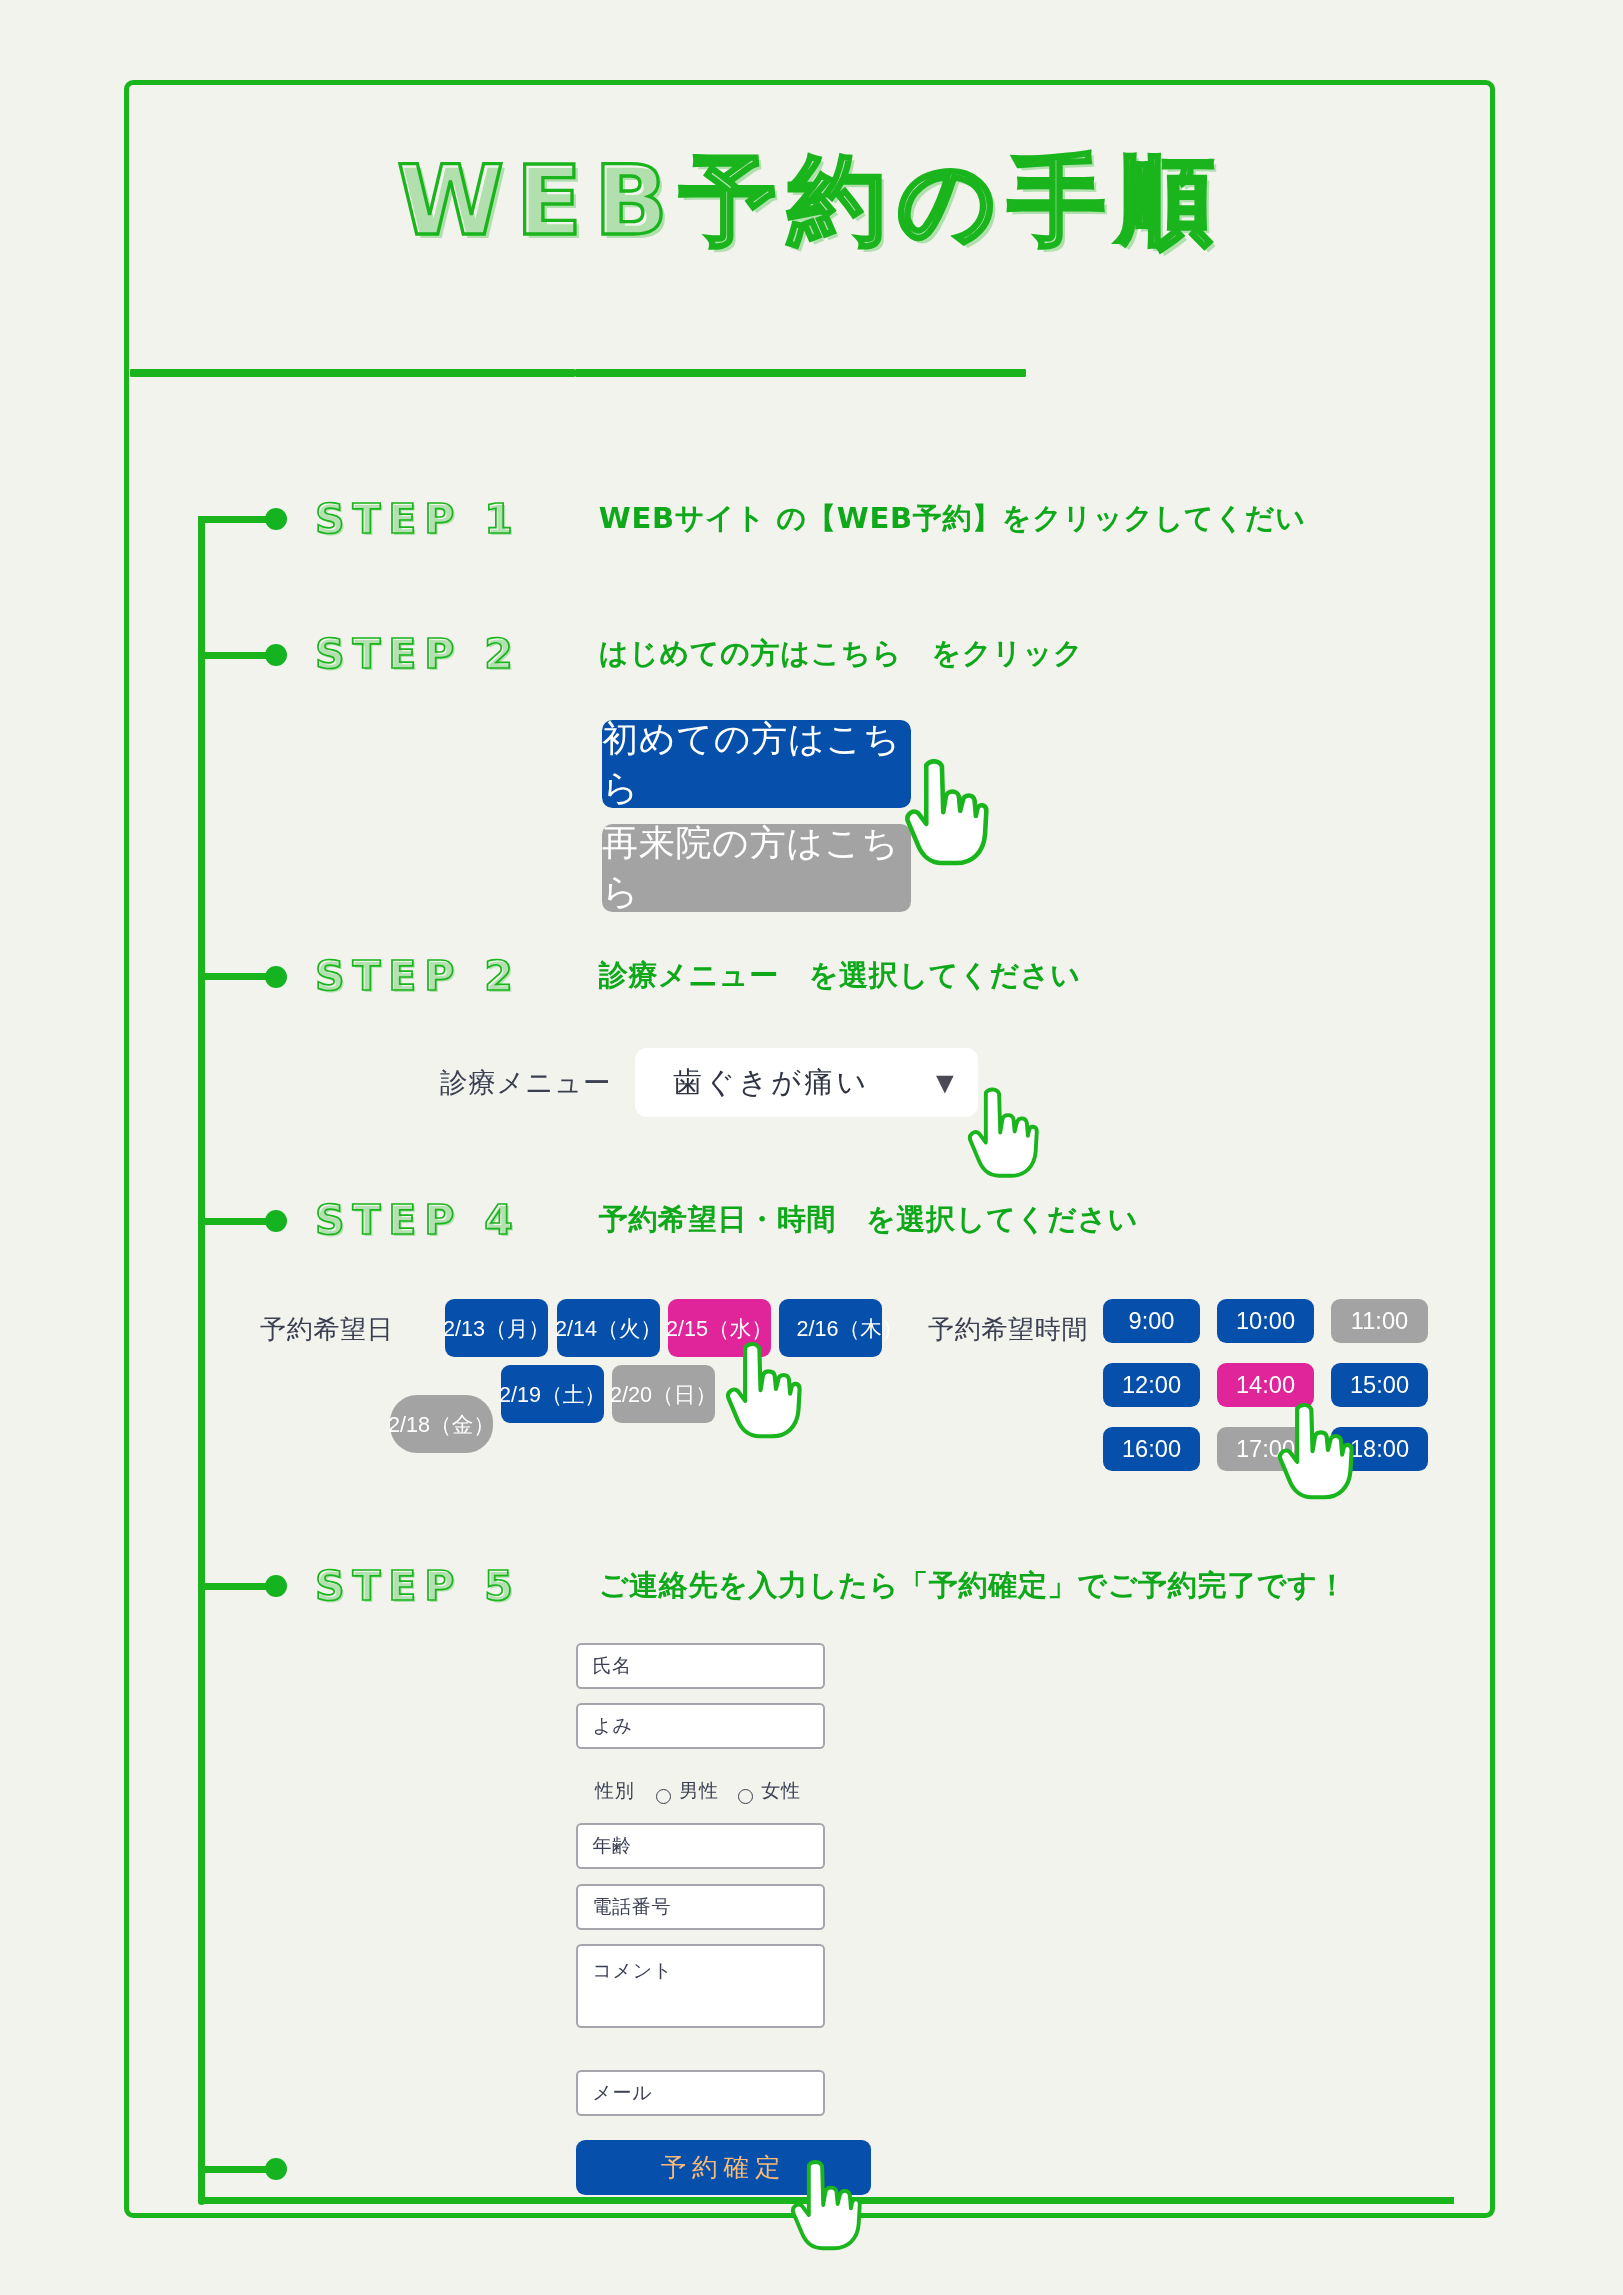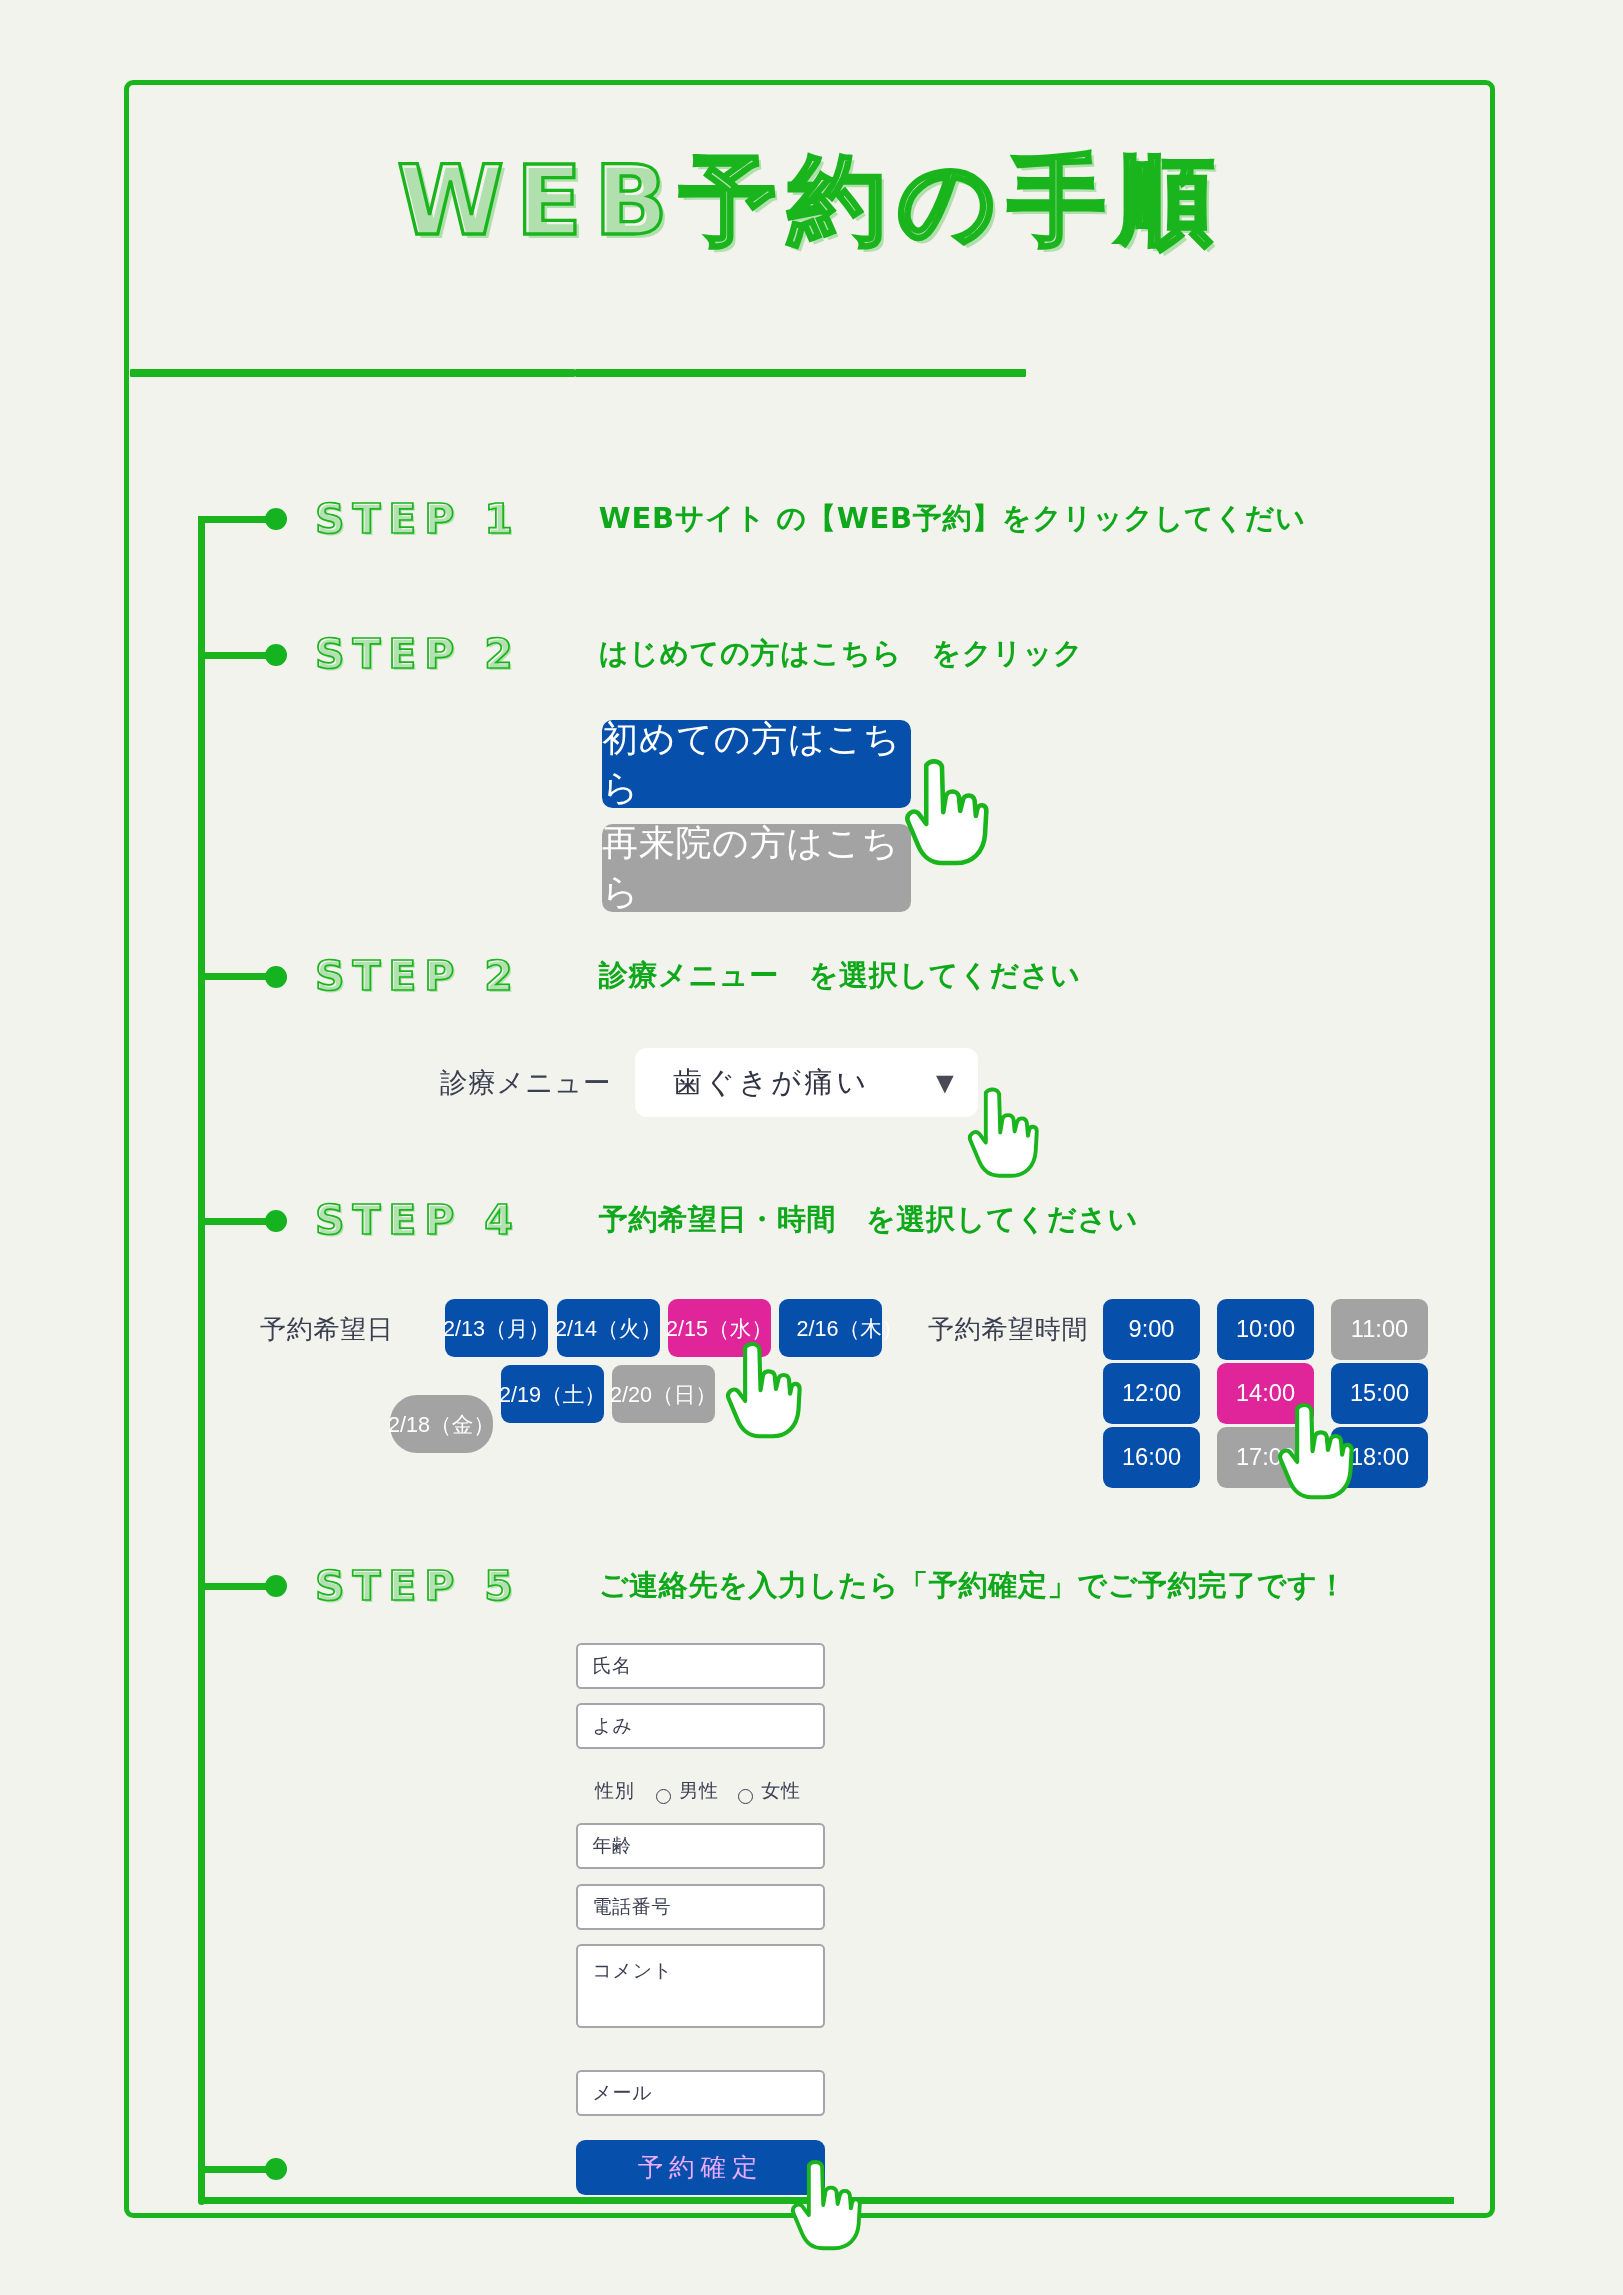--- a/index.html
+++ b/index.html
@@ -203,21 +203,21 @@
     position: absolute;
     border-radius: 9.2px;
     display: flex;
     align-items: center;
     justify-content: center;
     color: #ffffff;
     box-sizing: border-box;
     white-space: nowrap;
   }
   .chip.date { width: 103px; height: 58px; font-size: 21.6px; letter-spacing: 0px; }
-  .chip.time { width: 97px; height: 61px; font-size: 23.6px; letter-spacing: 0px; }
+  .chip.time { width: 97px; height: 44px; font-size: 23.6px; letter-spacing: 0px; }
   .chip.blue { background: #0650ac; }
   .chip.pink { background: #e0249a; }
   .chip.gray { background: #a3a3a3; }
 
   
   .field {
     position: absolute;
     left: 576px;
     width: 249px;
     background: #ffffff;
@@ -254,28 +254,28 @@
     border-radius: 50%;
     box-sizing: border-box;
     margin-right: 7.9px;
   }
   .radio-opt { display: inline-flex; align-items: flex-end; margin-right: 19.6px; }
 
   #submit-btn {
     position: absolute;
     left: 576px;
     top: 2140px;
-    width: 249px;
+    width: 295px;
     height: 55px;
     background: #0650ac;
     border-radius: 9.2px;
     display: flex;
     align-items: center;
     justify-content: center;
-    color: #f0abfc;
+    color: #fdba74;
     font-size: 25.5px;
     letter-spacing: 5.9px;
     box-sizing: border-box;
   }
 
   
   .hand { position: absolute; pointer-events: none; }
 </style>
 </head>
 <body>

